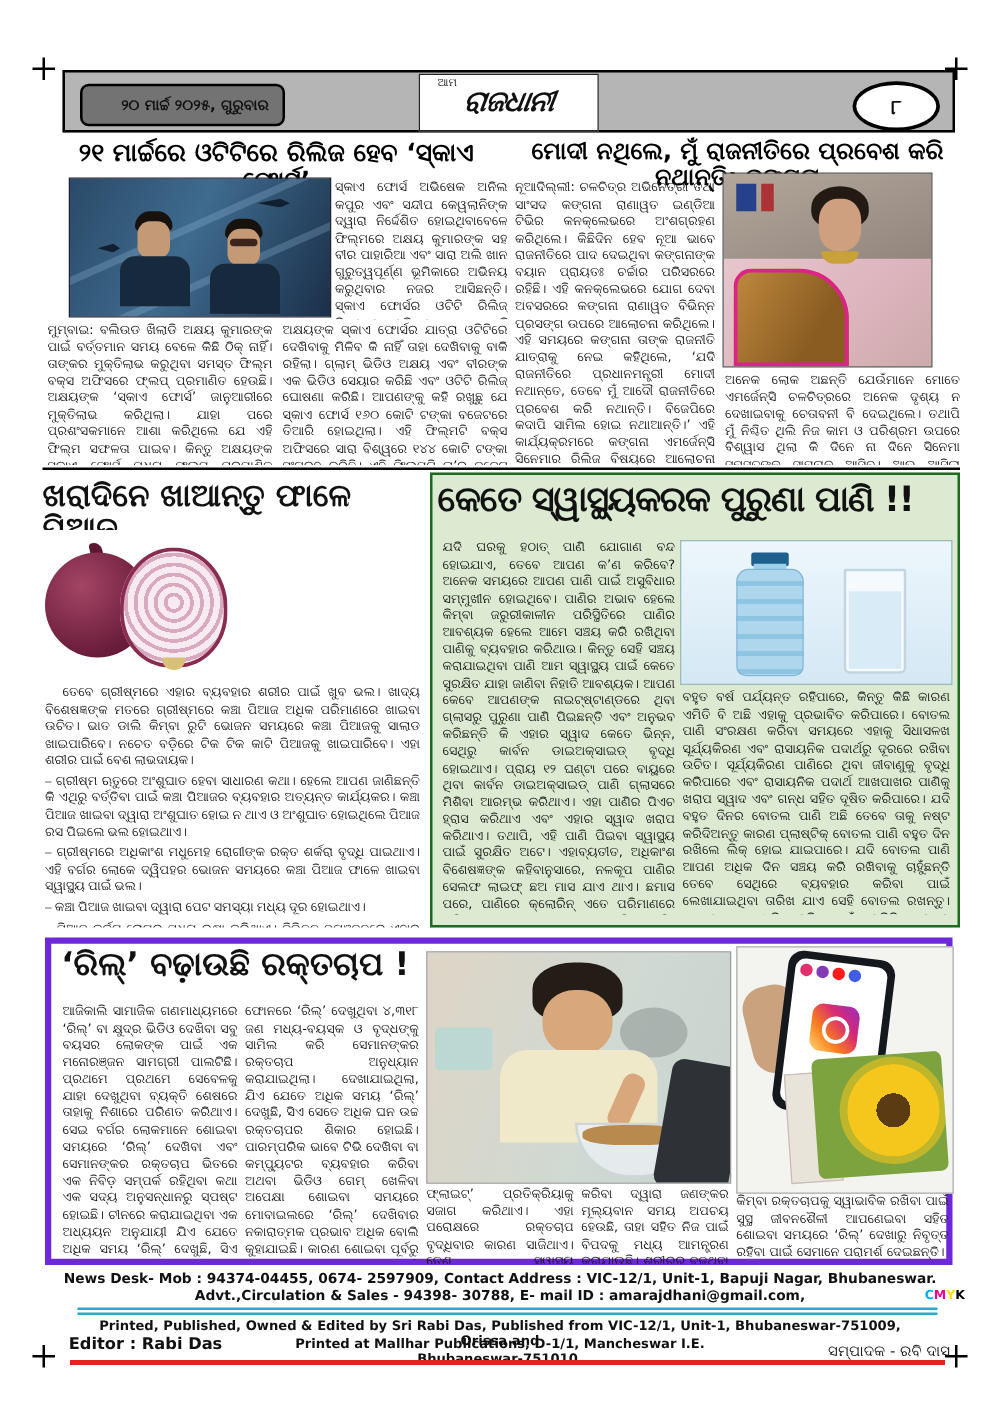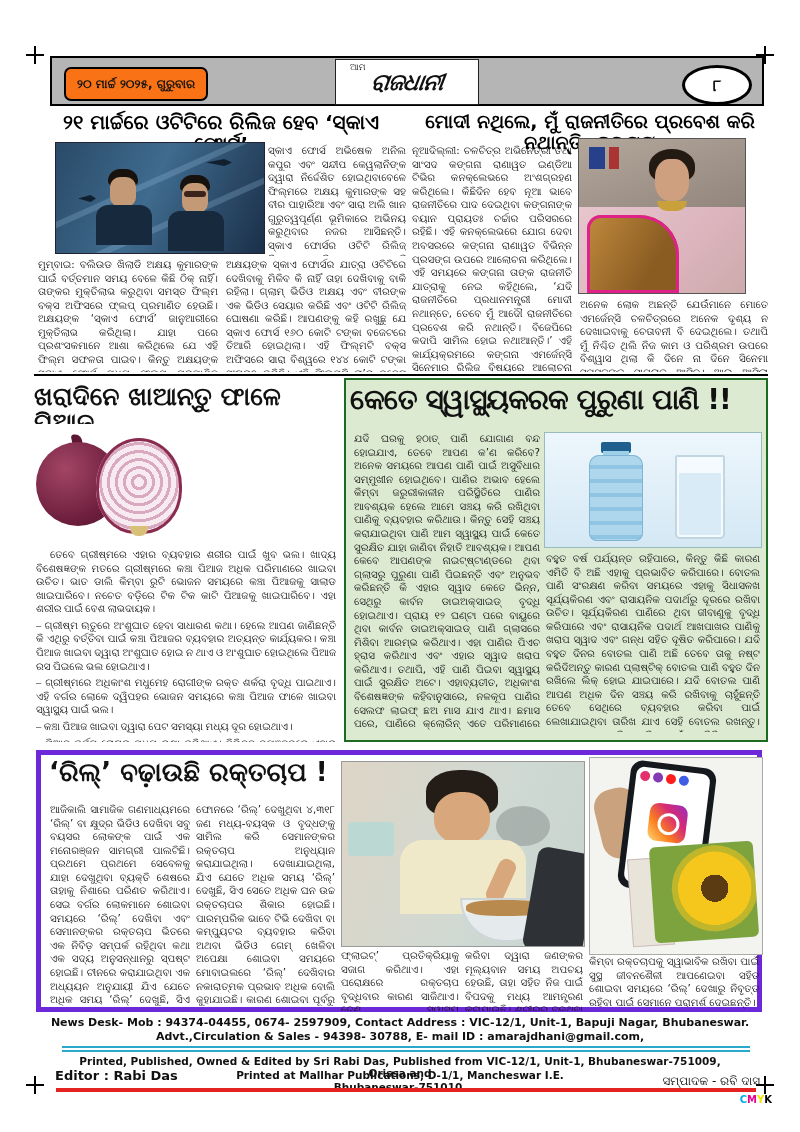--- a/index.html
+++ b/index.html
@@ -5,23 +5,23 @@
   html,body{margin:0;padding:0;background:#fff;}
   #page{position:relative;width:800px;height:1132px;background:#fff;overflow:hidden;
         font-family:"DejaVu Sans","Liberation Sans",sans-serif;color:#111;}
   .abs{position:absolute;}
   
   .cropmark{position:absolute;width:18px;height:18px;}
   .cropmark:before{content:"";position:absolute;left:0;right:0;top:8px;border-top:2px solid #000;}
   .cropmark:after{content:"";position:absolute;top:0;bottom:0;left:8px;border-left:2px solid #000;}
   
   .headerbar{left:50px;top:56px;width:714px;height:50px;background:#b5b5b5;border:2px solid #000;box-sizing:border-box;}
-  .datebox{position:absolute;left:12px;top:9px;width:140px;height:30px;background:#f97316;border:2px solid #000;
+  .datebox{position:absolute;left:12px;top:9px;width:140px;height:30px;background:#737373;border:2px solid #000;
            border-radius:7px;display:flex;align-items:center;justify-content:center;
-           font-size:12px;font-weight:bold;}
+           font-size:12px;font-weight:bold;padding-left:20px;}
   .masthead{position:absolute;left:50%;top:1px;transform:translateX(-50%);width:142px;height:44px;background:#fff;
             border:1px solid #222;display:flex;align-items:center;justify-content:center;overflow:hidden;}
   .masthead .small{position:absolute;left:14px;top:2px;font-size:9px;font-weight:normal;}
   .masthead .big{font-size:23px;font-weight:900;font-style:italic;transform:skewX(-8deg);letter-spacing:-1px;}
   .pageoval{position:absolute;right:10px;top:7px;width:64px;height:34px;background:#fff;border:3px solid #000;
             border-radius:50%;display:flex;align-items:center;justify-content:center;font-size:16px;font-weight:bold;}
   
   .hl{font-weight:bold;color:#000;line-height:1.1;}
   .hl1{left:34px;top:111px;width:374px;font-size:20px;text-align:center;}
   .hl2{left:412px;top:111px;width:356px;font-size:19px;text-align:center;}
@@ -90,21 +90,21 @@
       background:linear-gradient(45deg,#feda75,#fa7e1e,#d62976,#962fbf);}
   .igicon:before{content:"";position:absolute;left:9px;top:9px;width:16px;height:16px;border:3px solid #fff;border-radius:50%;}
   .sunflower-card{position:absolute;left:62px;top:86px;width:104px;height:96px;background:#7da33f;border-radius:6px;transform:rotate(-4deg);overflow:hidden;}
   .sunflower{position:absolute;left:26px;top:8px;width:74px;height:74px;border-radius:50%;
       background:radial-gradient(circle,#5a3b12 0 26%,#f5c61b 26% 100%);box-shadow:0 0 0 6px rgba(245,198,27,.55);}
   .feedstrip{position:absolute;left:40px;top:100px;width:40px;height:86px;background:#e9e4da;transform:rotate(-4deg);border:1px solid #cbb;}
   
   .foot{text-align:center;font-weight:bold;}
   .cyanrule{left:62px;top:1046px;width:688px;height:6px;border-top:2px solid #2aa9cb;border-bottom:2px solid #2aa9cb;box-sizing:border-box;}
   .redrule{left:56px;top:1088px;width:700px;height:4px;background:#e42320;}
-  .cmyk{right:28px;top:1094px;font-size:10px;font-weight:bold;letter-spacing:0;}
+  .cmyk{right:28px;top:1031px;font-size:10px;font-weight:bold;letter-spacing:0;}
   .cmyk .c{color:#00aeef}.cmyk .m{color:#ec008c}.cmyk .y{color:#f2e400}.cmyk .k{color:#000}
   p{margin:0 0 3px 0;text-indent:14px;}
   p.noindent{text-indent:0;}
 </style>
 </head>
 <body>
 
 <div id="page">
 
   <div class="cropmark" style="left:26px;top:46px;"></div>

